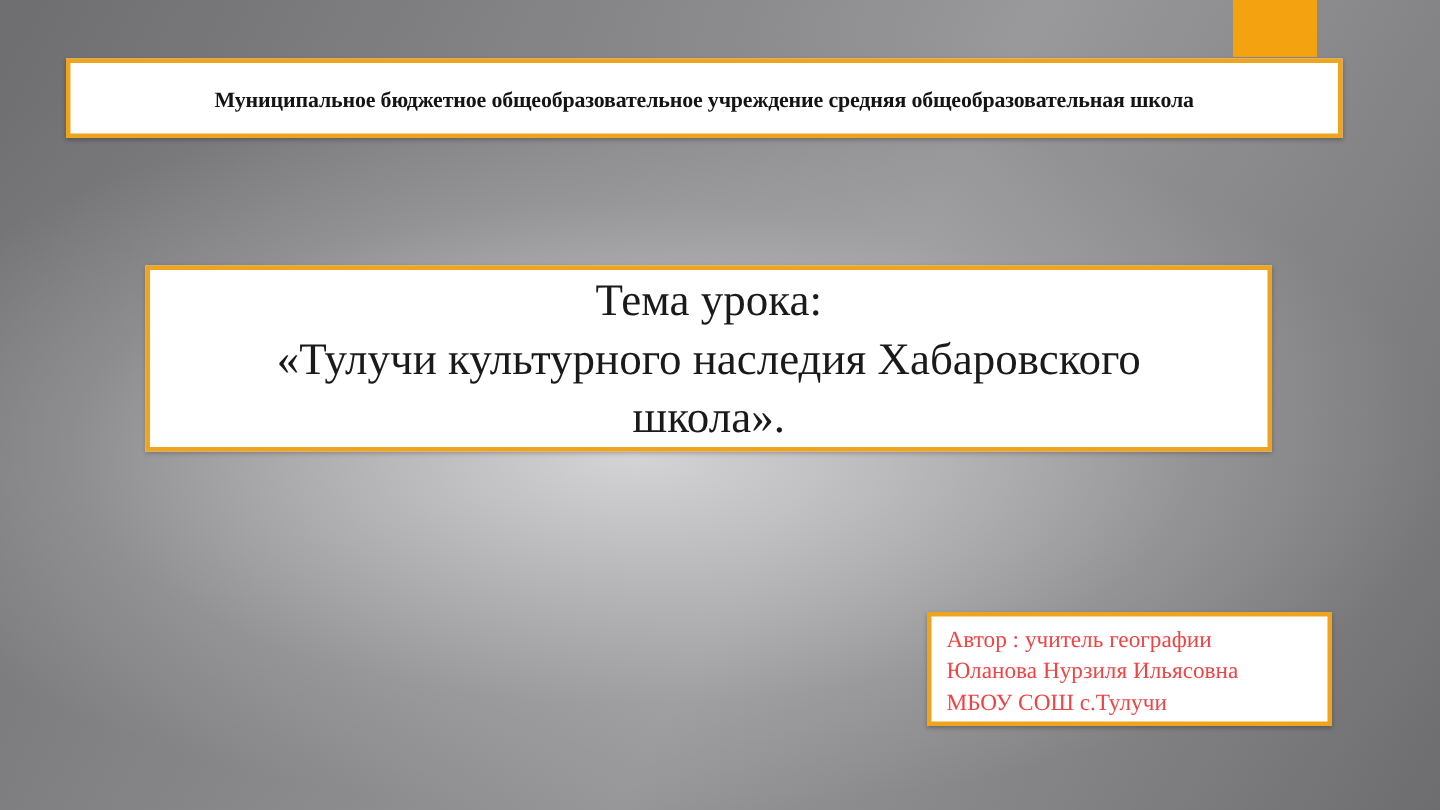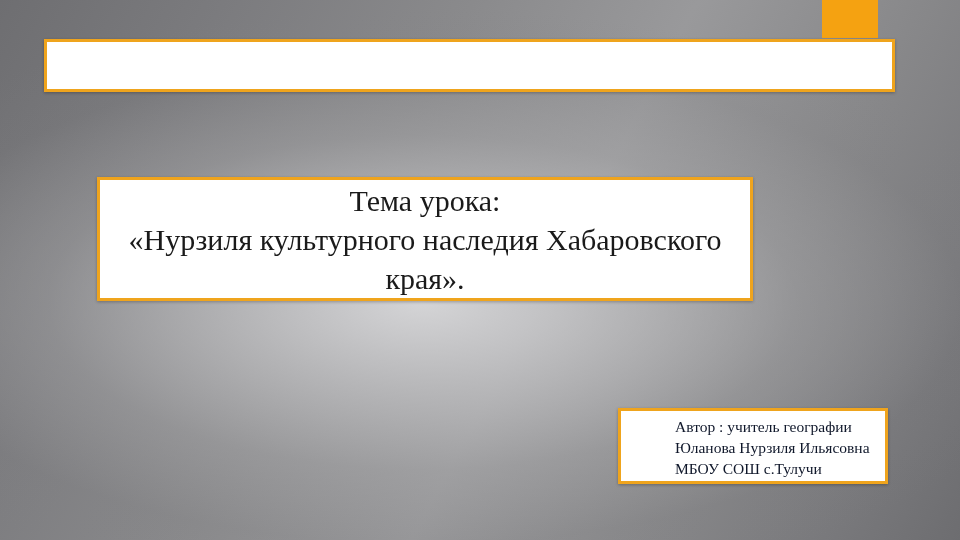--- a/index.html
+++ b/index.html
@@ -74,21 +74,21 @@
     line-height: 21px;
     color: #141414;
     white-space: nowrap;
     letter-spacing: -0.1px;
     text-align: center;
   }
 
   #title-box {
     left: 97px;
     top: 177px;
-    width: 656px;
+    width: 751px;
     height: 124px;
     display: flex;
     align-items: center;
     justify-content: center;
     padding: 4px 14px;
     box-sizing: border-box;
   }
   #title-text {
     font-family: "Liberation Serif", "DejaVu Serif", serif;
     font-size: 30px;
@@ -109,41 +109,41 @@
     padding: 6px 8px 4px 10px;
     box-sizing: border-box;
     display: flex;
     flex-direction: column;
     justify-content: center;
   }
   #author-box .aline {
     font-family: "Liberation Serif", "DejaVu Serif", serif;
     font-size: 15.5px;
     line-height: 21px;
-    color: #0f172a;
+    color: #ef4444;
     white-space: nowrap;
     text-align: left;
-    margin-left: 44px;
   }
 </style>
 </head>
 <body>
 
 <div id="slide">
 
   <div id="accent-block"></div>
 
   <div id="header-box" class="card">
+    <div class="hline">Муниципальное  бюджетное общеобразовательное учреждение средняя общеобразовательная школа</div>
   </div>
 
   <div id="title-box" class="card">
     <div id="title-text">
       <span class="tline">Тема урока:</span>
-      <span class="tline">«Нурзиля культурного наследия Хабаровского</span>
-      <span class="tline">края».</span>
+      <span class="tline">«Тулучи культурного наследия Хабаровского</span>
+      <span class="tline">школа».</span>
     </div>
   </div>
 
   <div id="author-box" class="card">
     <div class="aline">Автор :  учитель географии</div>
     <div class="aline"> Юланова Нурзиля Ильясовна</div>
     <div class="aline">МБОУ СОШ с.Тулучи</div>
   </div>
 
 </div>

